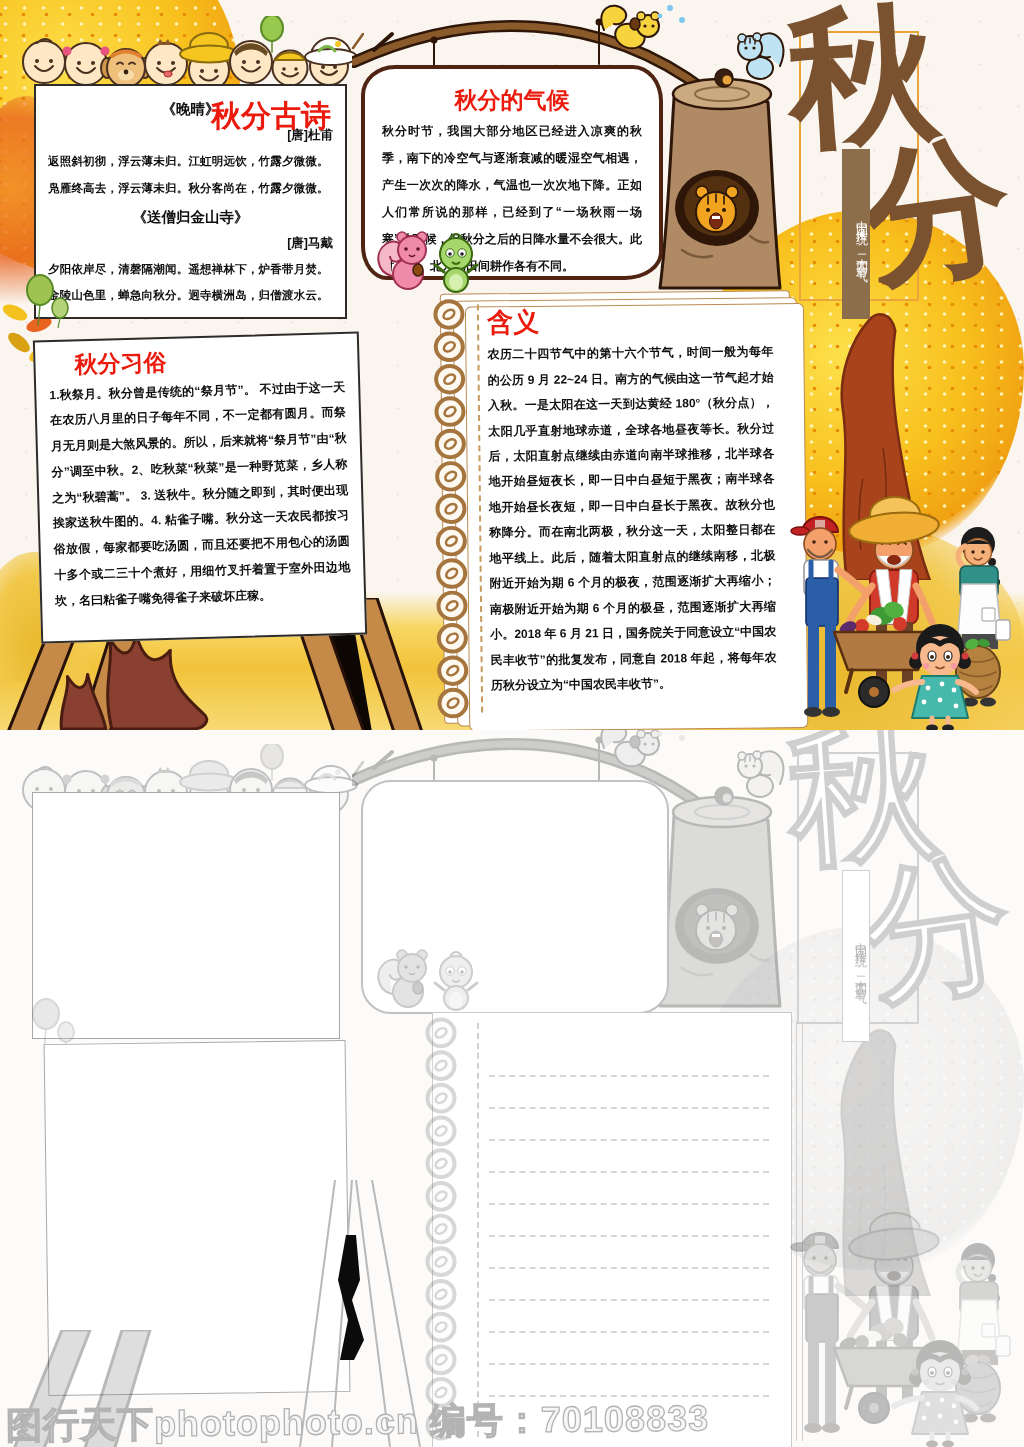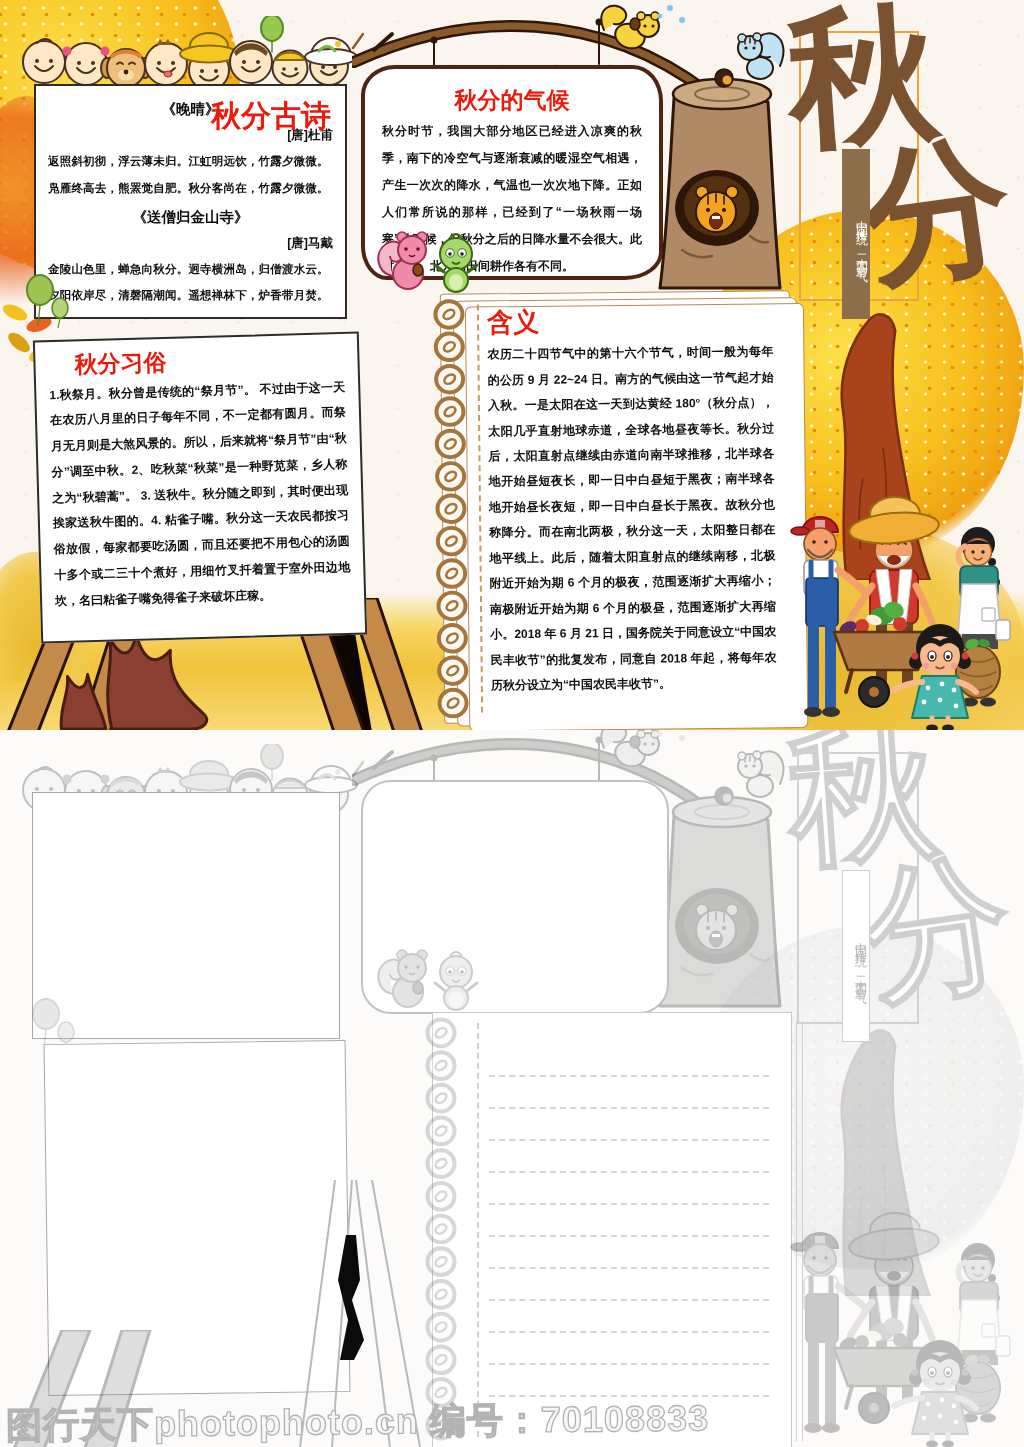--- a/index.html
+++ b/index.html
@@ -366,25 +366,25 @@
     <svg class="abs" style="left:16px;top:16px;" width="348" height="78" viewBox="0 0 348 78">
         <use href="#kids"></use>
       </svg>
     <div class="board sq" id="poem-box" style="left:34px;top:84px;width:313px;height:235px;box-sizing:border-box;">
       <div style="position:relative;">
         <div class="poem-center">《晚晴》</div>
         <div class="red-title" style="position:absolute;right:2px;top:2px;font-size:30px;">秋分古诗</div>
       </div>
       <div class="poem-author">[唐]杜甫</div>
       <div class="poem-line">返照斜初彻，浮云薄未归。江虹明远饮，竹露夕微微。</div>
-      <div class="poem-line">凫雁终高去，熊罴觉自肥。秋分客尚在，竹露夕微微。</div>
+      <div class="poem-line">凫雁终高去，浮云薄未归。秋分客尚在，竹露夕微微。</div>
       <div class="poem-center">《送僧归金山寺》</div>
       <div class="poem-author">[唐]马戴</div>
+      <div class="poem-line">夕阳依岸尽，清磬隔潮闻。遥想禅林下，炉香带月焚。</div>
       <div class="poem-line">金陵山色里，蝉急向秋分。迥寺横洲岛，归僧渡水云。</div>
-      <div class="poem-line">夕阳依岸尽，清磬隔潮闻。遥想禅林下，炉香带月焚。</div>
     </div>
     <svg class="abs" style="left:24px;top:274px;" width="48" height="56" viewBox="0 0 48 56">
         <use href="#balloon2"></use>
       </svg>
 
     <svg class="abs" style="left:352px;top:0;" width="435" height="300" viewBox="0 0 435 300">
         <use href="#branchstump"></use>
       </svg>
     <div class="board" id="climate-board" style="left:361px;top:65px;width:302px;height:215px;box-sizing:border-box;">
       <div class="red-title" style="text-align:center;font-size:23px;line-height:1.5;">秋分的气候</div>

